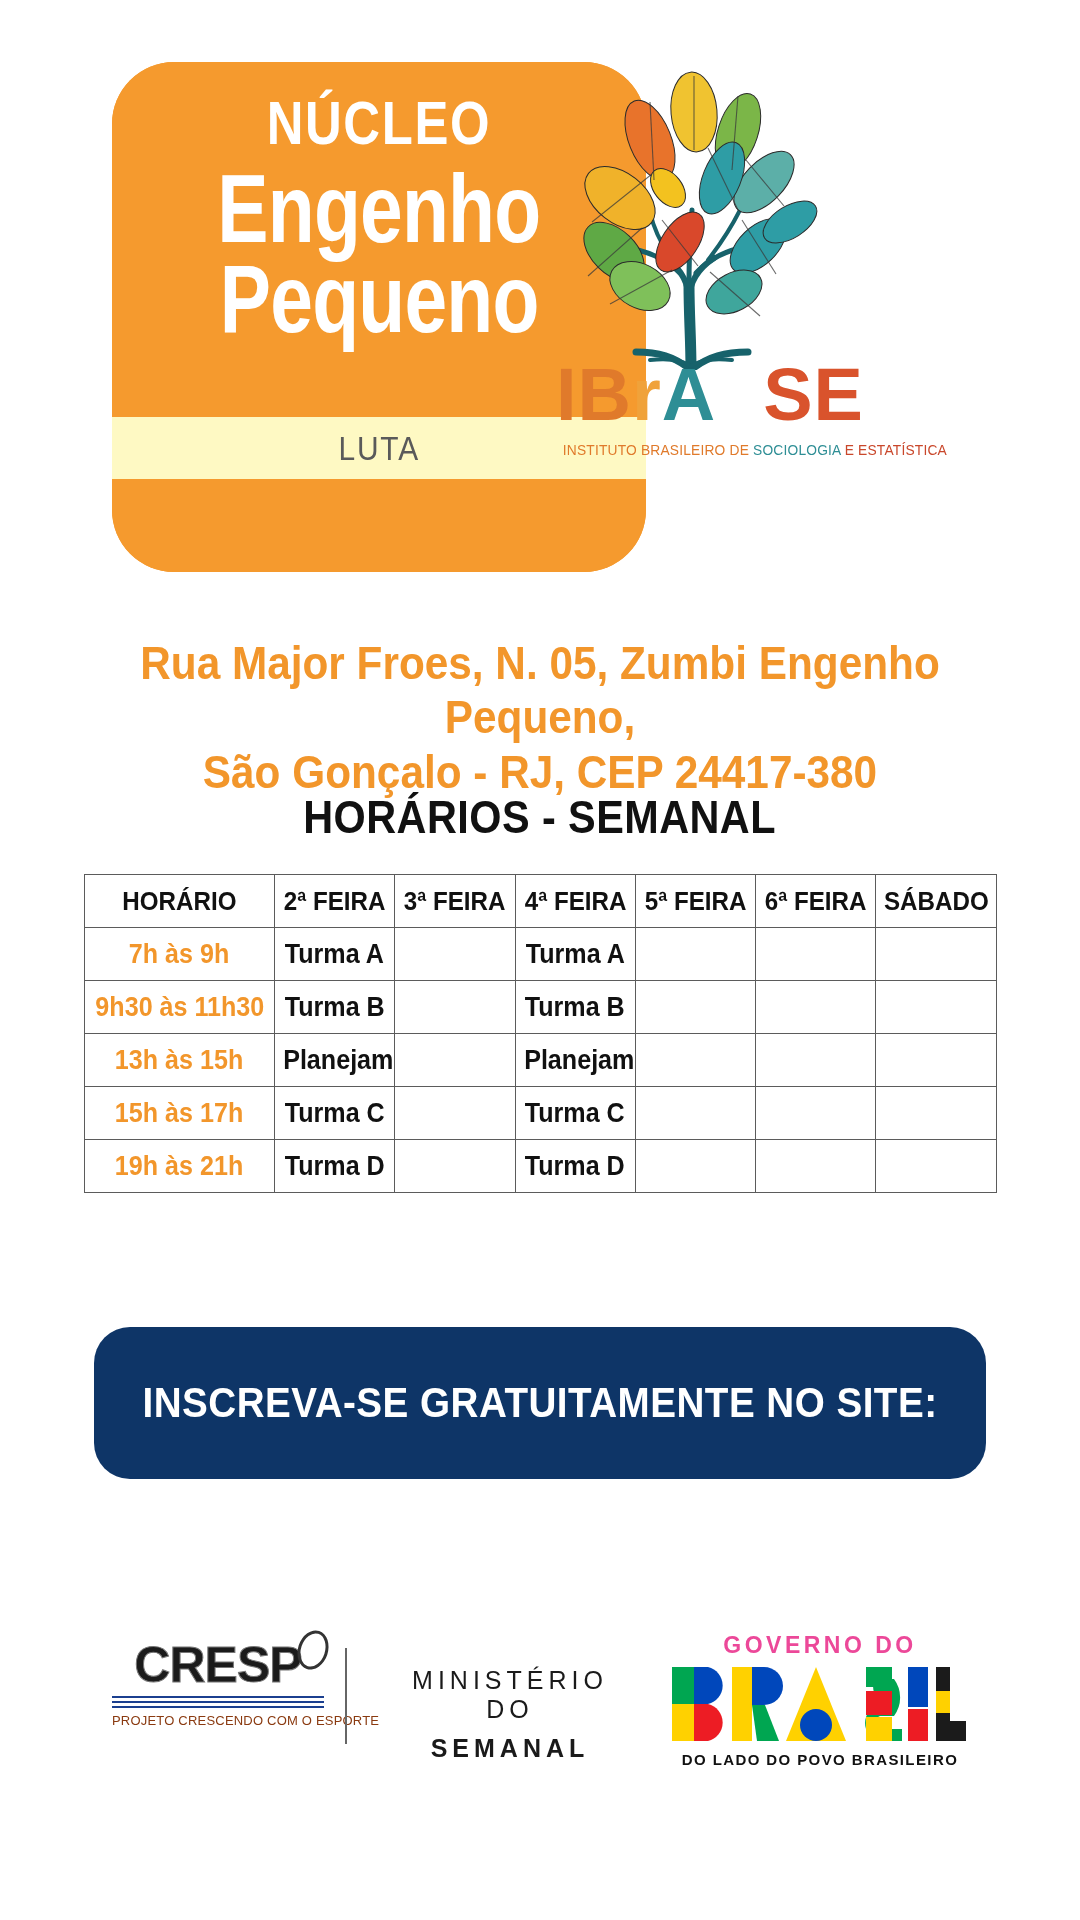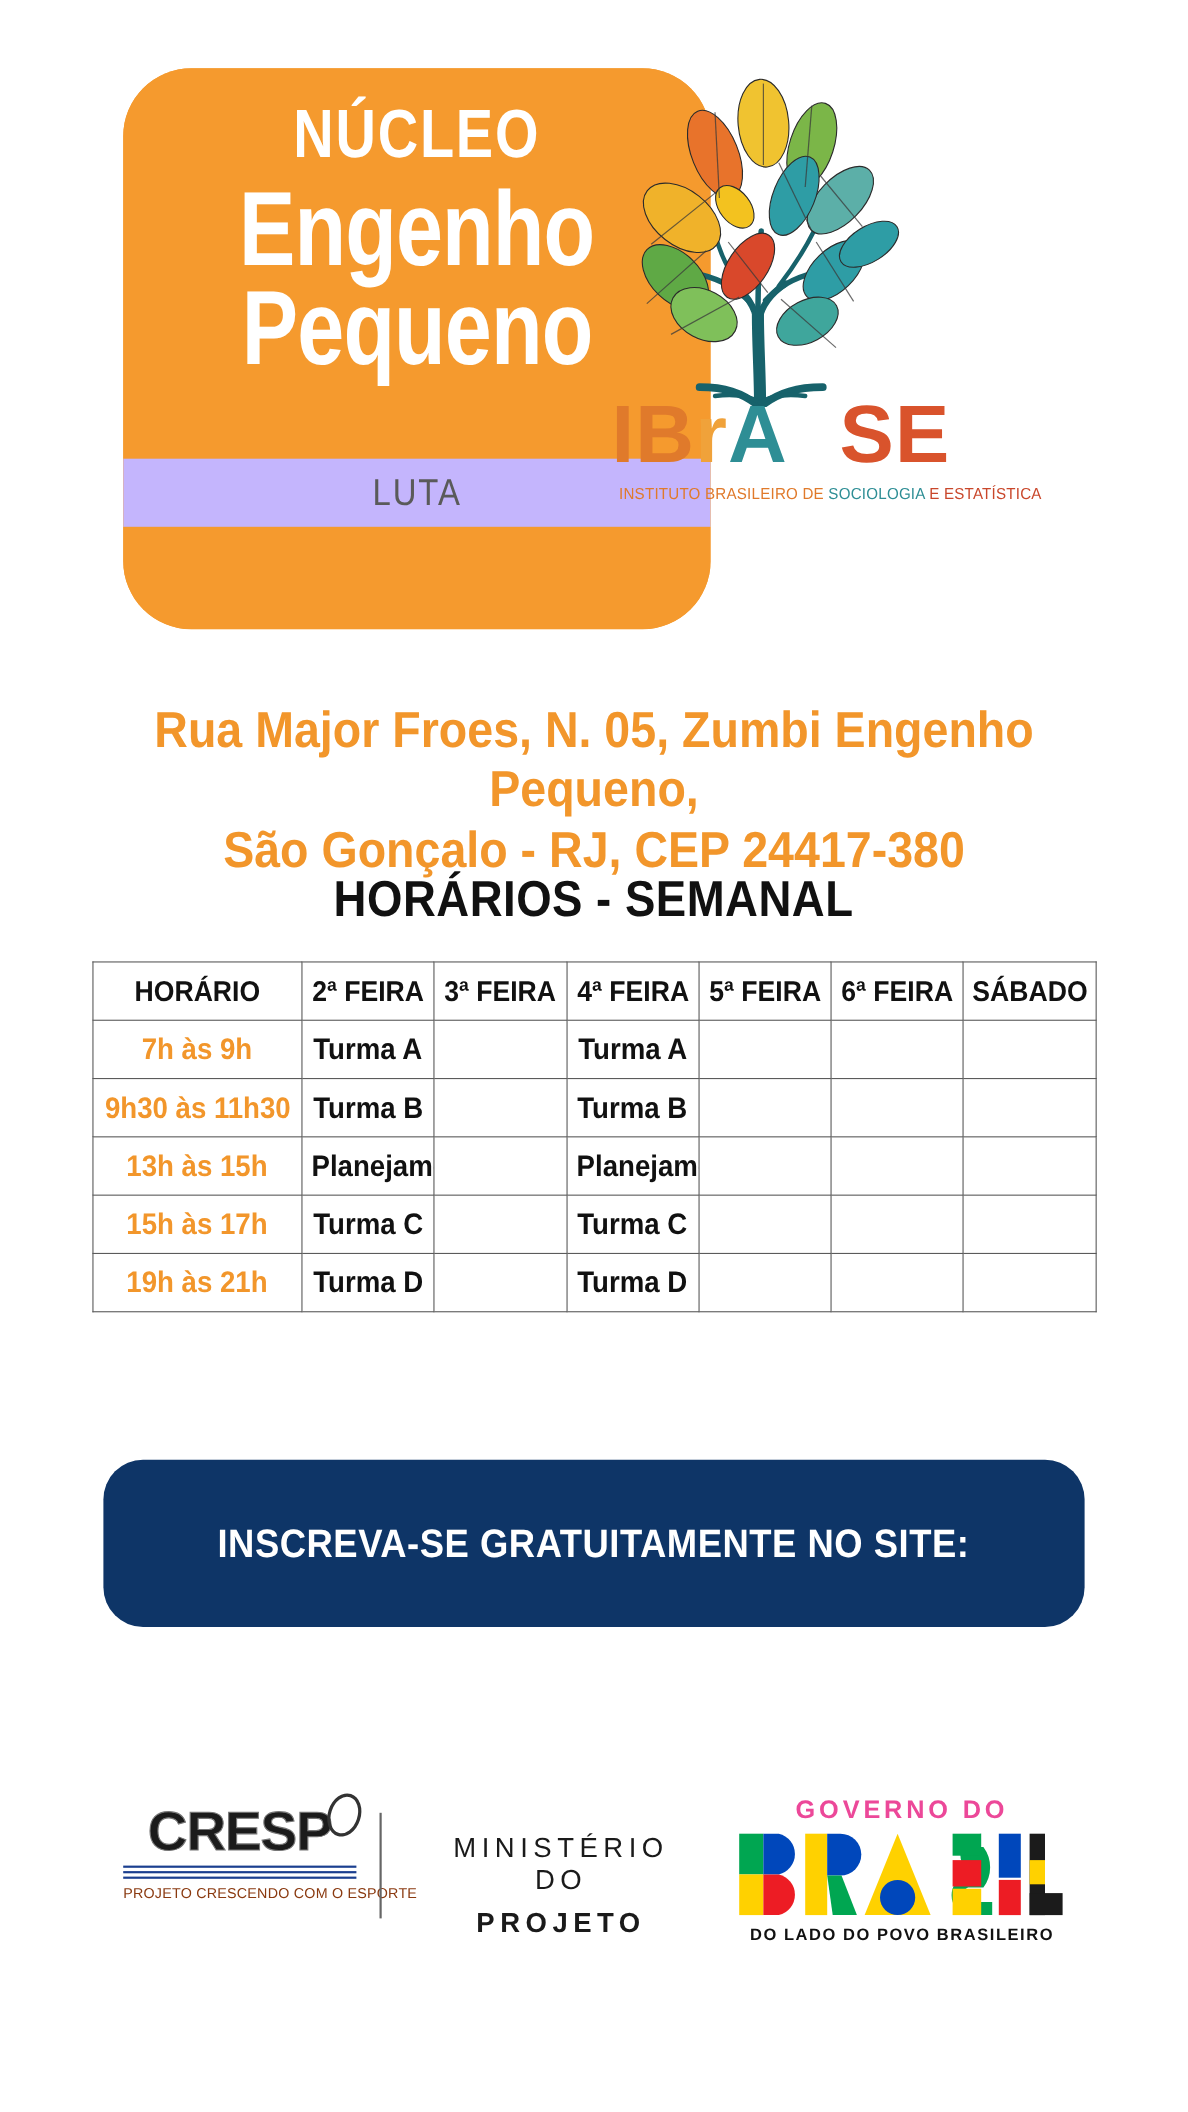--- a/index.html
+++ b/index.html
@@ -53,21 +53,21 @@
     line-height: 0.94;
     letter-spacing: -1px;
     transform: scaleX(0.80);
     transform-origin: center;
     white-space: nowrap;
   }
   .bigline.l1 { margin-top: 10px; }
   .luta-band {
     position: absolute;
     left: 0; top: 355px; width: 100%; height: 62px;
-    background: #c4b5fd;
+    background: #fef9c3;
     display: flex; align-items: center; justify-content: center;
   }
   .luta-band span {
     color: #5A5A5A;
     font-family: "Liberation Sans Narrow", "Liberation Sans", sans-serif;
     font-size: 34px;
     font-weight: 400;
     letter-spacing: 2px;
     transform: scaleX(0.88);
   }
@@ -173,21 +173,21 @@
     left: 94px; top: 1327px;
     width: 892px; height: 152px;
     background: #0E3567;
     border-radius: 36px;
     display: flex; flex-direction: column;
     align-items: center; justify-content: center;
   }
   .cta .l1 {
     color: #FFFFFF;
     font-family: "Liberation Sans Narrow", "Liberation Sans", sans-serif;
-    font-size: 36px;
+    font-size: 42px;
     font-weight: 700;
     letter-spacing: 0.5px;
     line-height: 1.1;
   }
   .cta .l2 {
     color: #FFFFFF;
     font-family: "Liberation Sans Narrow", "Liberation Sans", sans-serif;
     font-size: 50px;
     font-weight: 700;
     line-height: 1.15;
@@ -413,21 +413,21 @@
         <i></i>
         <i></i>
       </div>
     <div class="cresp-tag">PROJETO CRESCENDO COM O ESPORTE</div>
   </div>
 
   <div class="divider"></div>
 
   <div class="ministerio">
     <div class="m1">MINISTÉRIO DO</div>
-    <div class="m2">PROJETO</div>
+    <div class="m2">SEMANAL</div>
   </div>
 
   <div class="govbr">
     <div class="top">GOVERNO DO</div>
     <svg class="brasil-svg" width="300" height="78" viewBox="0 0 300 78">
 
       <rect x="2" y="2" width="22" height="37" fill="#00A651"></rect>
       <rect x="2" y="39" width="22" height="37" fill="#FFD100"></rect>
       <path d="M24 2 h14 a19 19 0 0 1 0 37 h-14 z" fill="#0047BB"></path>
       <path d="M24 39 h14 a19 19 0 0 1 0 37 h-14 z" fill="#ED1C24"></path>

